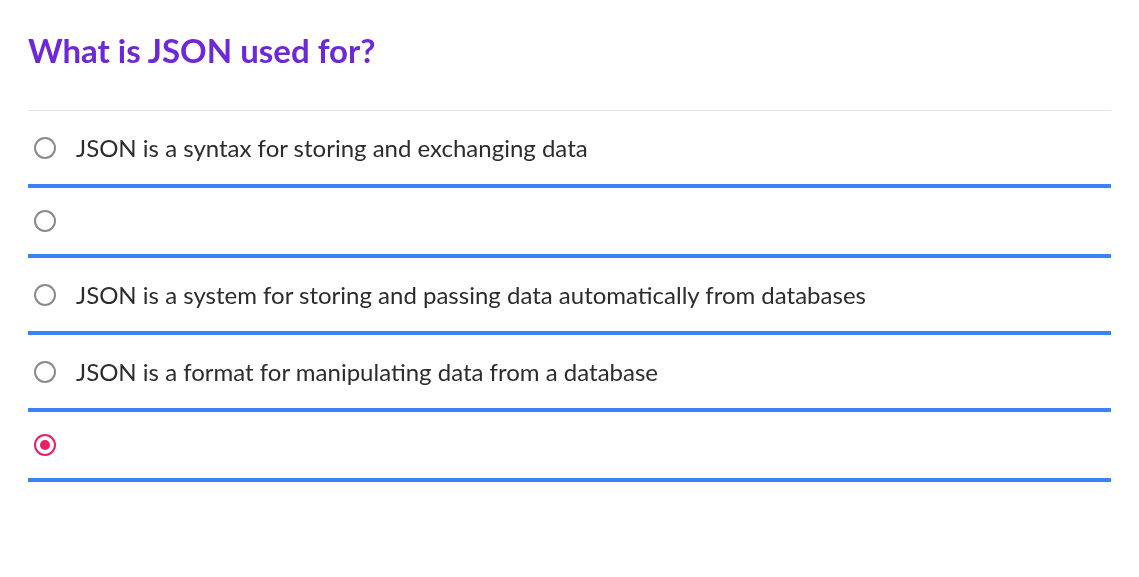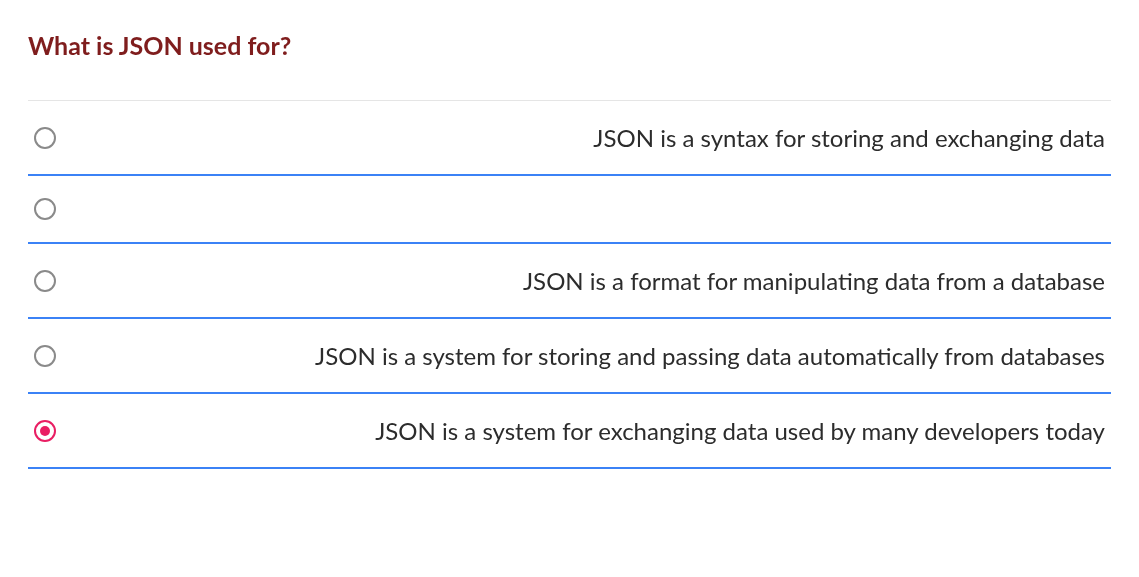--- a/index.html
+++ b/index.html
@@ -9,35 +9,34 @@
     }
     body {
       font-family: -apple-system, BlinkMacSystemFont, "Segoe UI", "Lato", sans-serif;
       background: #ffffff;
       width: 1139px;
       height: 577px;
       padding: 30px 28px;
       color: #2c2c2c;
     }
     .question-title {
-      font-size: 25px;
+      font-size: 33px;
       font-weight: 700;
-      color: #7f1d1d;
+      color: #6d28d9;
       margin-bottom: 40px;
     }
     .options-list {
       border-top: 1px solid #e5e5e5;
     }
     .option-row {
       display: flex;
       align-items: center;
       padding: 22px 6px;
-      border-bottom: 2px solid #3b82f6;
+      border-bottom: 4px solid #3b82f6;
       cursor: pointer;
-      justify-content: space-between;
     }
     .radio {
       width: 22px;
       height: 22px;
       border: 2px solid #8a8a8a;
       border-radius: 50%;
       margin-right: 20px;
       flex-shrink: 0;
       display: flex;
       align-items: center;
@@ -68,23 +67,22 @@
 <div class="options-list">
   <div class="option-row">
     <span class="radio"></span>
     <span class="option-text">JSON is a syntax for storing and exchanging data</span>
   </div>
   <div class="option-row">
     <span class="radio"></span>
   </div>
   <div class="option-row">
     <span class="radio"></span>
+    <span class="option-text">JSON is a system for storing and passing data automatically from databases</span>
+  </div>
+  <div class="option-row">
+    <span class="radio"></span>
     <span class="option-text">JSON is a format for manipulating data from a database</span>
   </div>
   <div class="option-row">
-    <span class="radio"></span>
-    <span class="option-text">JSON is a system for storing and passing data automatically from databases</span>
-  </div>
-  <div class="option-row">
     <span class="radio selected"></span>
-    <span class="option-text">JSON is a system for exchanging data used by many developers today</span>
   </div>
 </div>
 
 </body></html>

